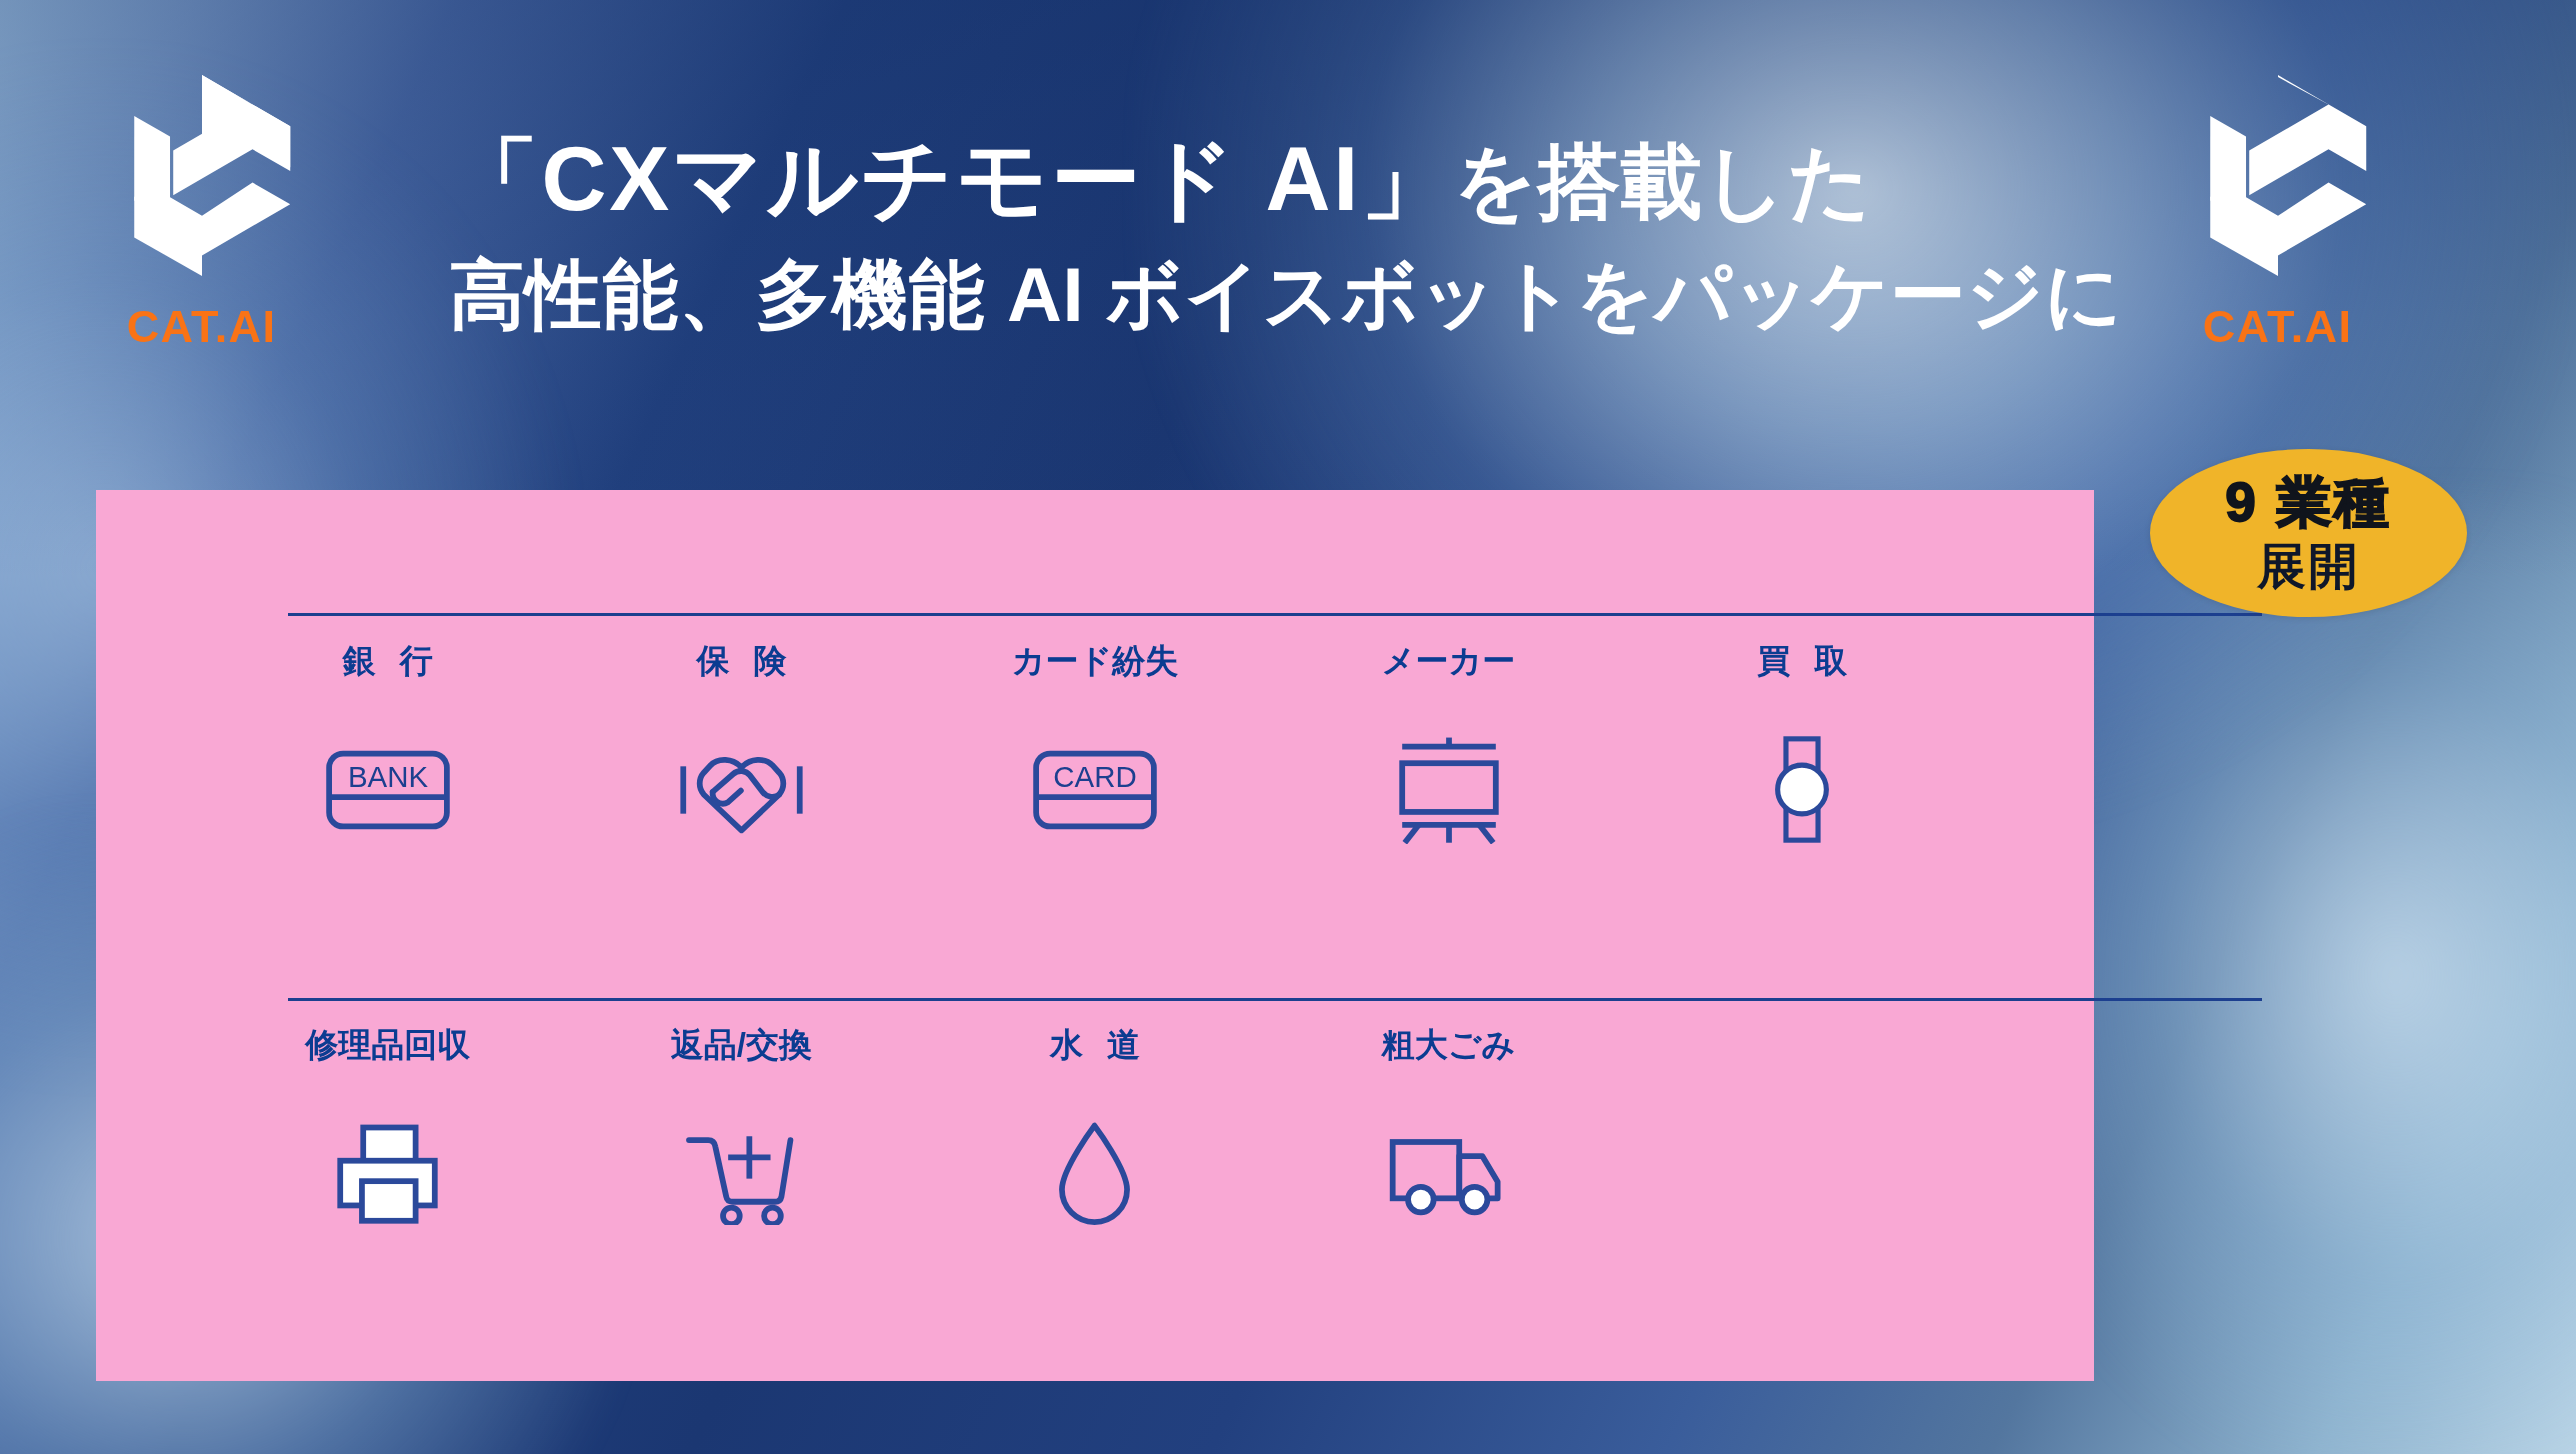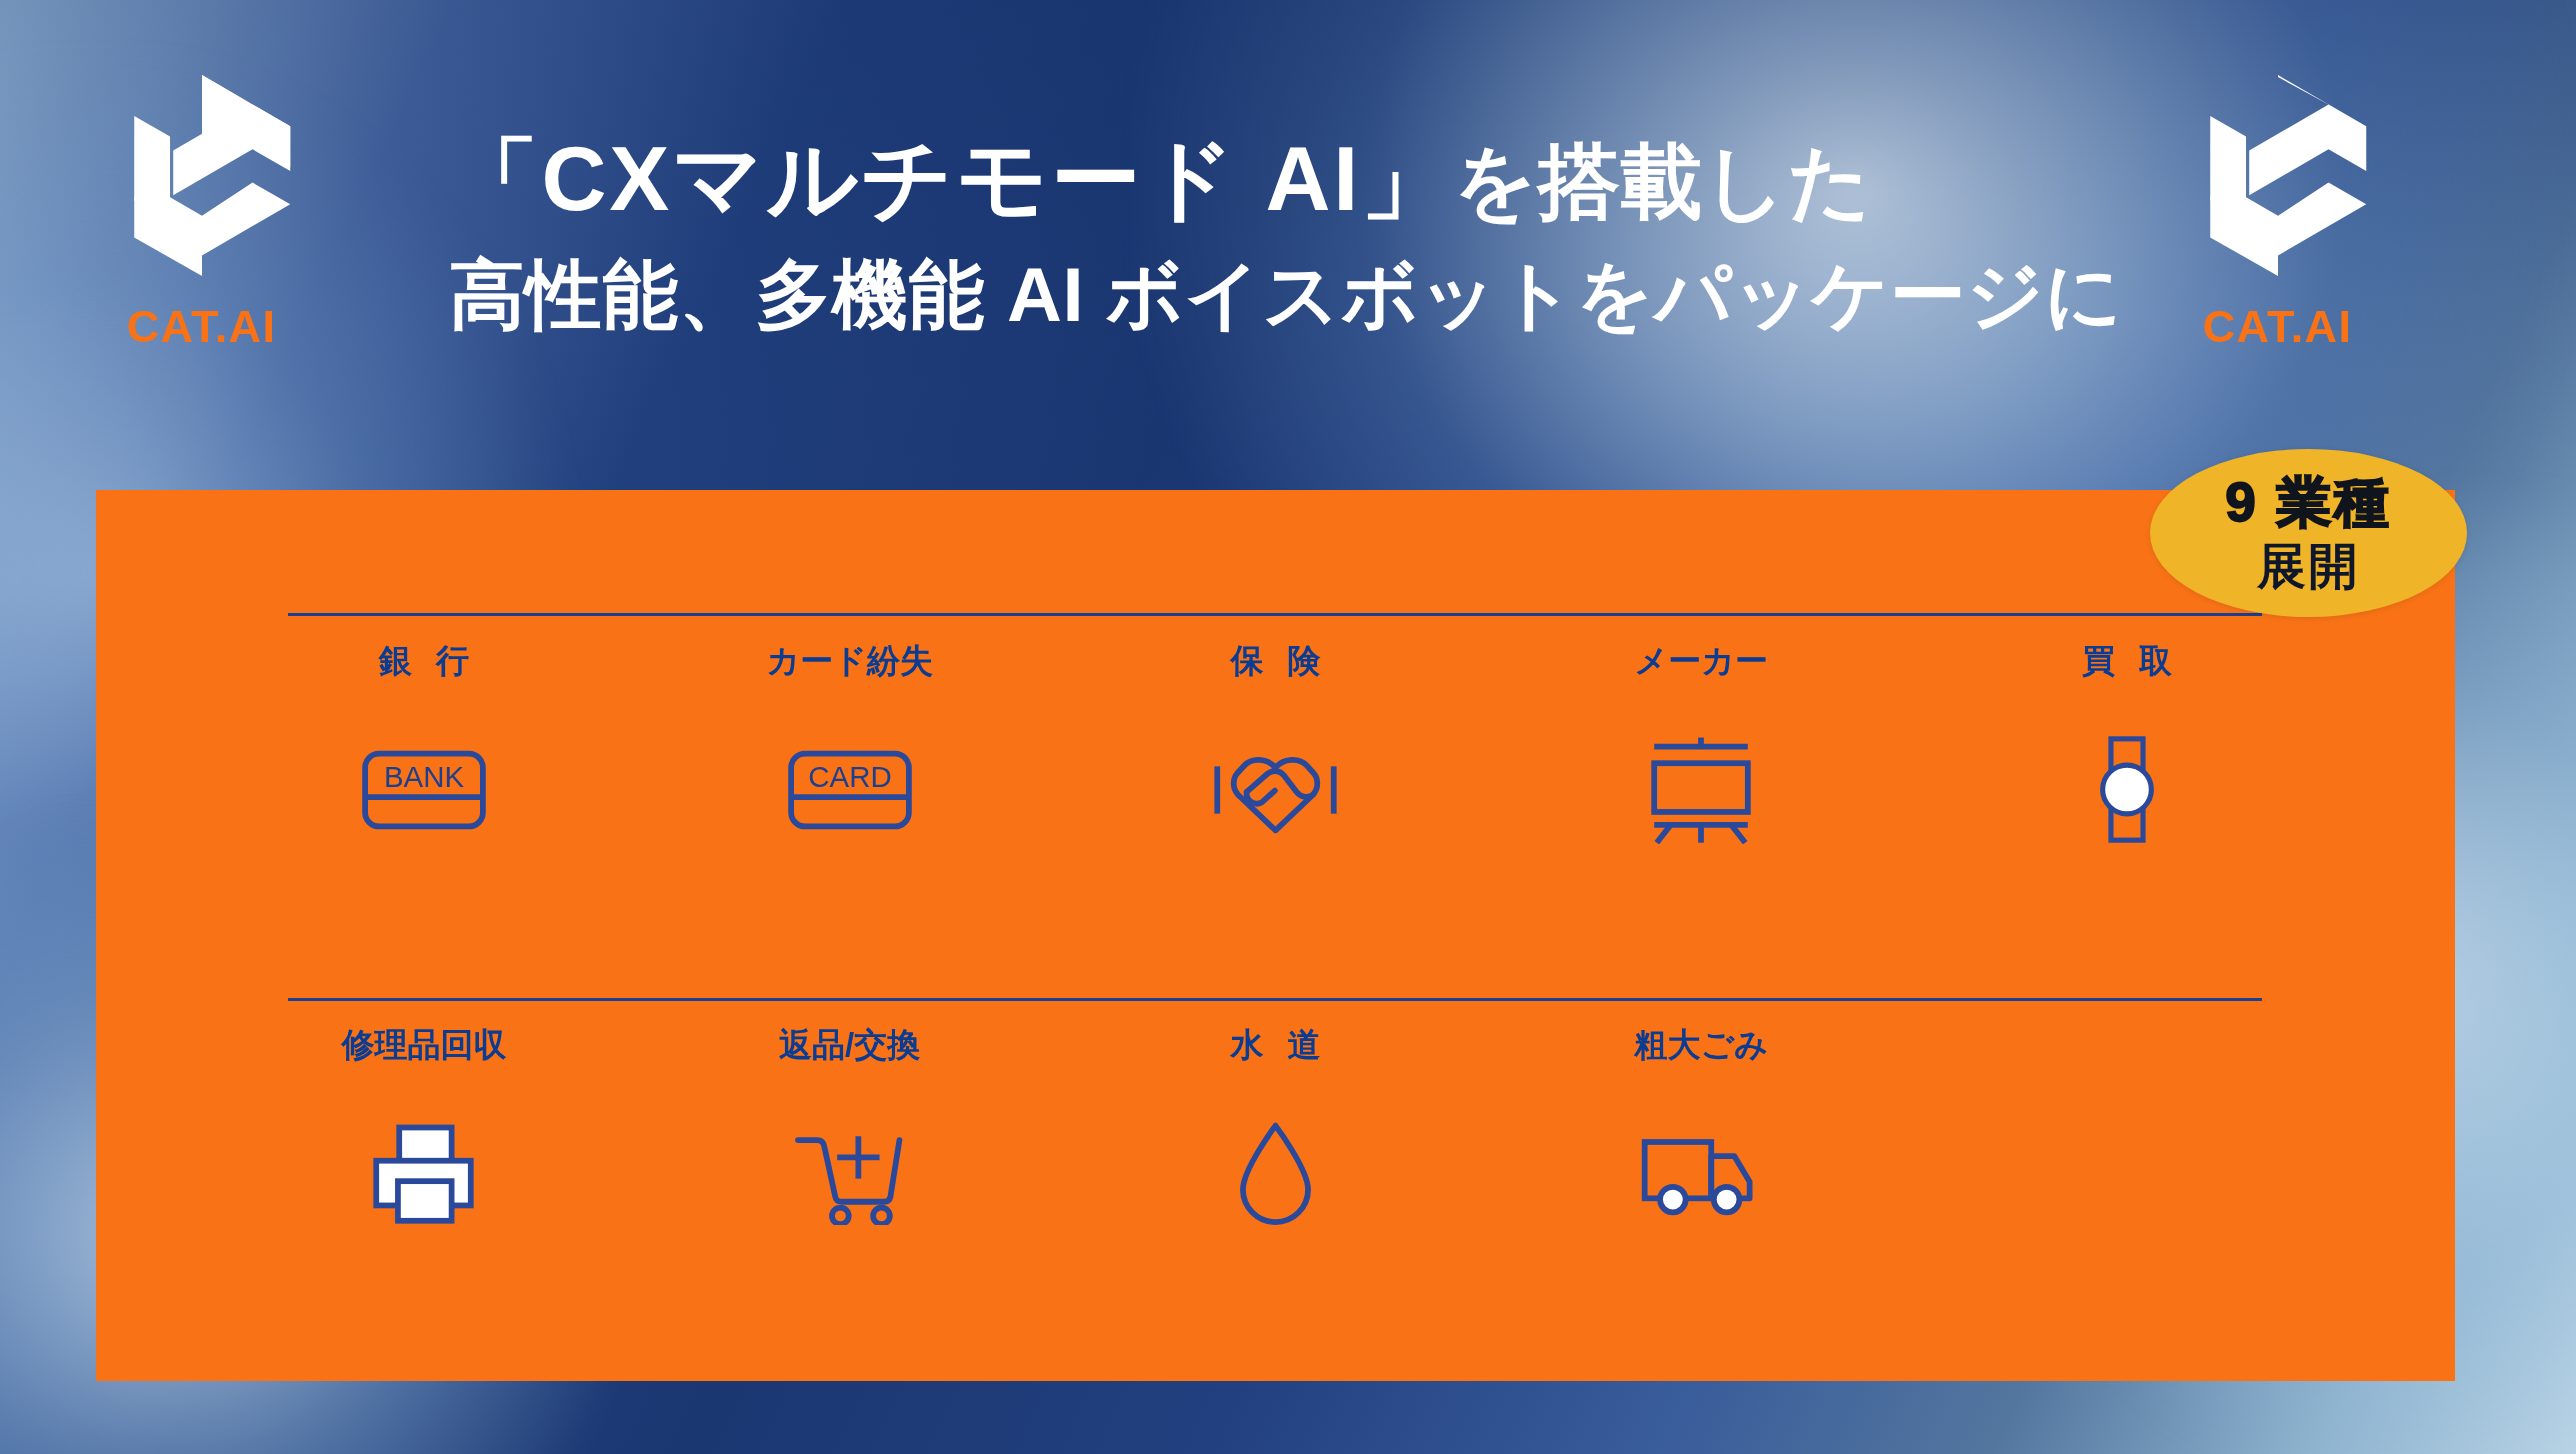--- a/index.html
+++ b/index.html
@@ -103,22 +103,22 @@
     -webkit-text-stroke:0px #fff;
   }
   .headline .l2{
     font-size:76px;font-weight:700;line-height:1.36;
     letter-spacing:0.6px;white-space:nowrap;margin-top:3.8px;
   }
 
   
   .panel{
     position:absolute;left:96px;top:490px;
-    width:2359px;height:891px;
-    background:#f97316;
+    width:1998px;height:891px;
+    background:#f9a8d4;
   }
   .panel-inner{
     position:absolute;left:0;top:0;width:100%;height:100%;
   }
   .divider{
     position:absolute;height:2.6px;background:#1c3f8f;
   }
   .divider.one{left:192px;top:123px;width:1974px;}
   .divider.two{left:192px;top:508px;width:1974px;}
 
@@ -226,39 +226,39 @@
           <div class="cell-icon">
             <svg width="128" height="96" viewBox="0 0 200 150">
               <rect x="8" y="18" width="184" height="114" rx="22" ry="22" fill="none" stroke="#2b499b" stroke-width="9"></rect>
               <line x1="10" y1="86" x2="190" y2="86" stroke="#2b499b" stroke-width="9"></line>
               <text x="100" y="70" text-anchor="middle" font-family="'Liberation Sans',sans-serif" font-size="46" fill="#1c3f8f">BANK</text>
             </svg>
           </div>
         </div>
 
         <div class="cell">
-          <div class="cell-label">カード紛失</div>
-          <div class="cell-icon">
-            <svg width="128" height="96" viewBox="0 0 200 150">
-              <rect x="8" y="18" width="184" height="114" rx="22" ry="22" fill="none" stroke="#2b499b" stroke-width="9"></rect>
-              <line x1="10" y1="86" x2="190" y2="86" stroke="#2b499b" stroke-width="9"></line>
-              <text x="100" y="70" text-anchor="middle" font-family="'Liberation Sans',sans-serif" font-size="46" fill="#1c3f8f">CARD</text>
-            </svg>
-          </div>
-        </div>
-
-        <div class="cell">
           <div class="cell-label spaced">保険</div>
           <div class="cell-icon">
             <svg width="135" height="96" viewBox="0 0 210 150">
               <line x1="14" y1="38" x2="14" y2="112" stroke="#2b499b" stroke-width="9" stroke-linecap="butt"></line>
               <line x1="196" y1="38" x2="196" y2="112" stroke="#2b499b" stroke-width="9" stroke-linecap="butt"></line>
               <path d="M105 40 C 92 25, 68 24, 56 37 L 46 48 A 26 26 0 0 0 46 82 L 105 138 L 164 82 A 26 26 0 0 0 164 48 L 154 37 C 142 24, 118 25, 105 40 Z" fill="none" stroke="#2b499b" stroke-width="9" stroke-linejoin="round"></path>
               <path d="M60 78 L 92 50 C 100 43, 112 44, 118 52 L 138 78 C 145 87, 157 88, 164 82" fill="none" stroke="#2b499b" stroke-width="9" stroke-linecap="round" stroke-linejoin="round"></path>
               <path d="M60 78 A 16 16 0 0 0 84 94 L 104 76" fill="none" stroke="#2b499b" stroke-width="9" stroke-linecap="round" stroke-linejoin="round"></path>
+            </svg>
+          </div>
+        </div>
+
+        <div class="cell">
+          <div class="cell-label">カード紛失</div>
+          <div class="cell-icon">
+            <svg width="128" height="96" viewBox="0 0 200 150">
+              <rect x="8" y="18" width="184" height="114" rx="22" ry="22" fill="none" stroke="#2b499b" stroke-width="9"></rect>
+              <line x1="10" y1="86" x2="190" y2="86" stroke="#2b499b" stroke-width="9"></line>
+              <text x="100" y="70" text-anchor="middle" font-family="'Liberation Sans',sans-serif" font-size="46" fill="#1c3f8f">CARD</text>
             </svg>
           </div>
         </div>
 
         <div class="cell">
           <div class="cell-label">メーカー</div>
           <div class="cell-icon">
             <svg width="122" height="109" viewBox="0 0 190 170">
               <line x1="22" y1="18" x2="168" y2="18" stroke="#2b499b" stroke-width="9"></line>
               <line x1="95" y1="4" x2="95" y2="18" stroke="#2b499b" stroke-width="9"></line>

